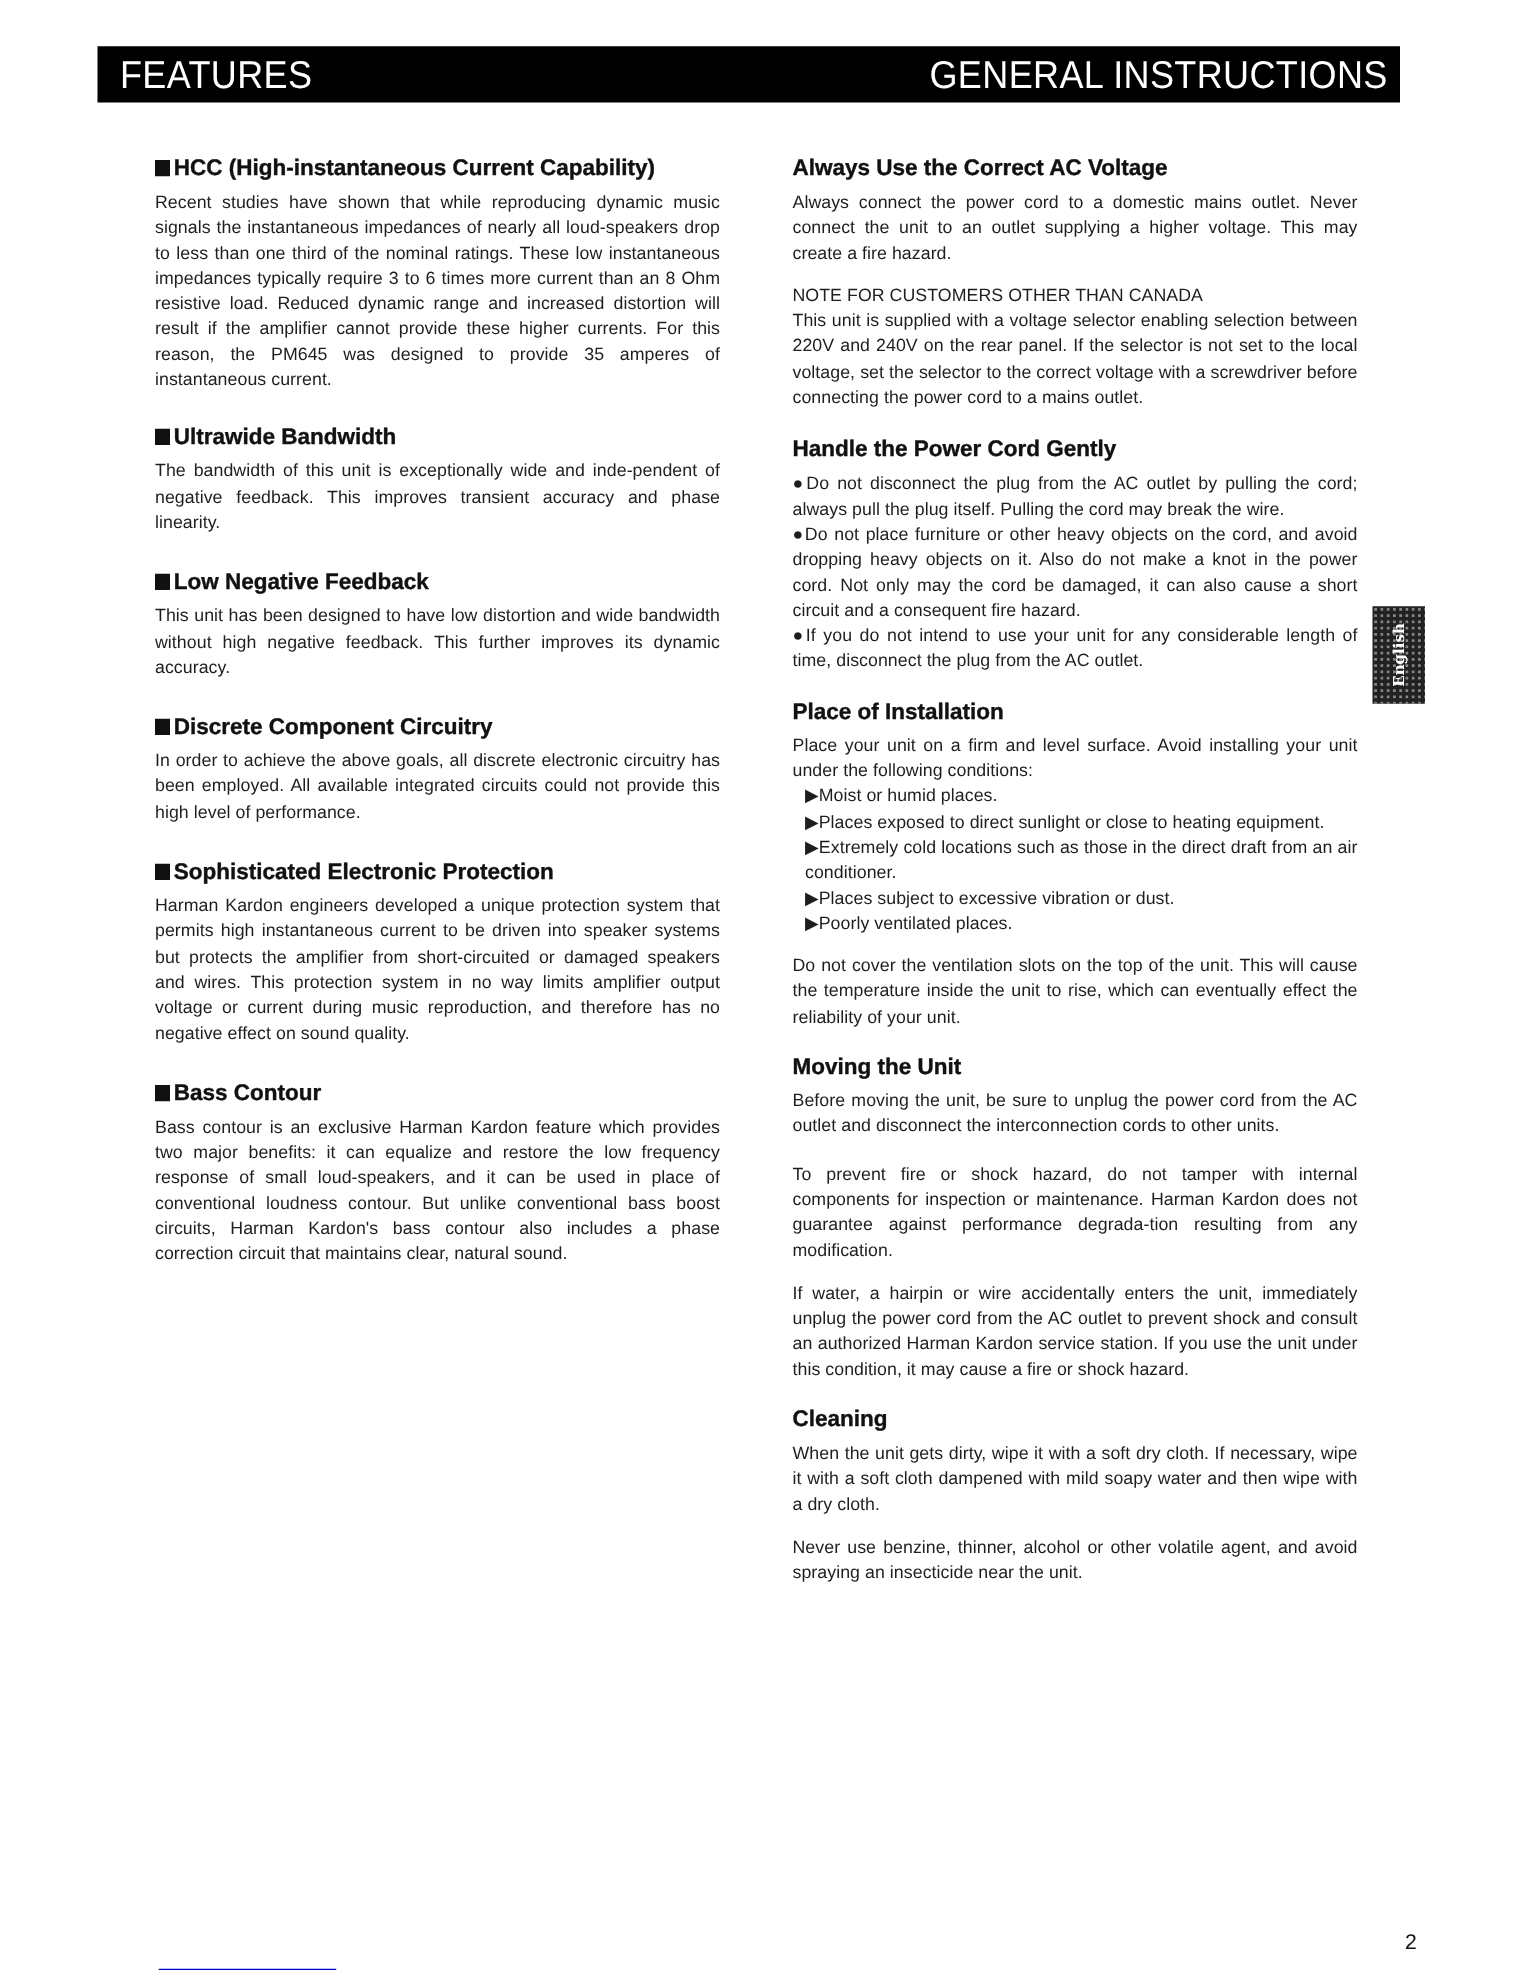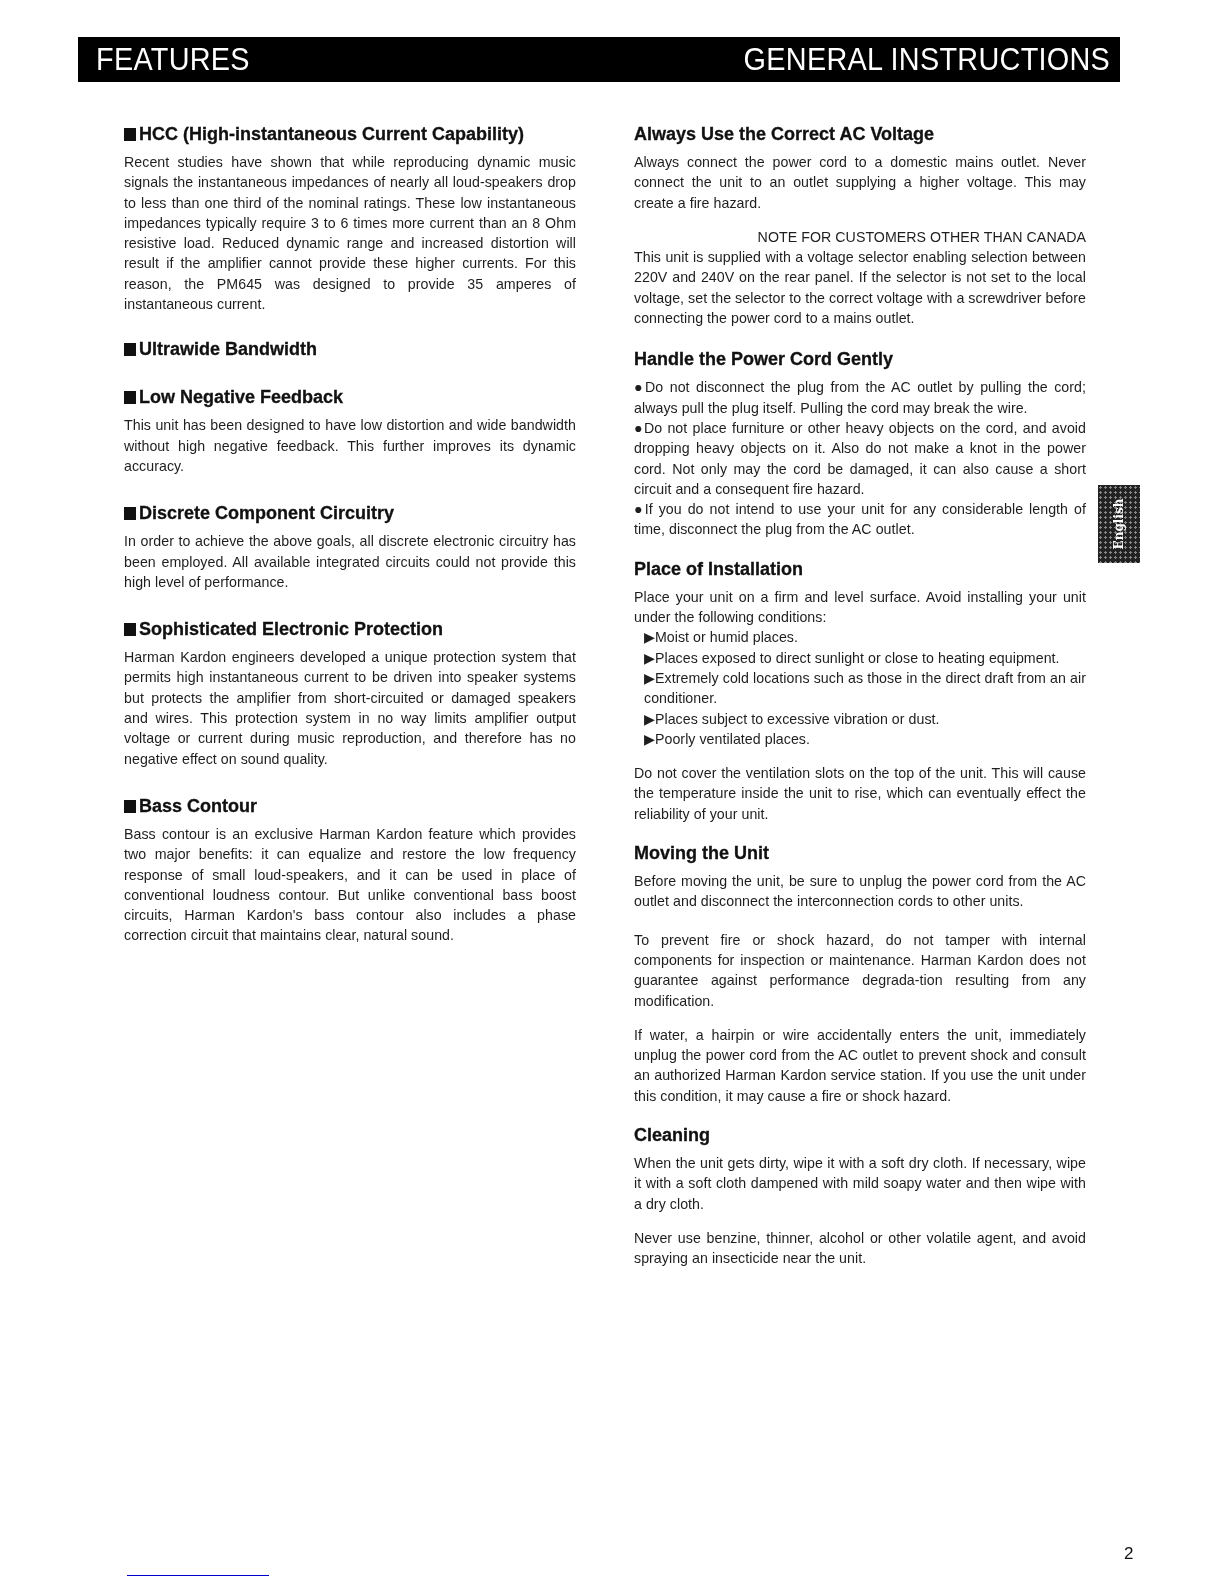--- a/index.html
+++ b/index.html
@@ -42,20 +42,21 @@
   <span class="right">GENERAL INSTRUCTIONS</span>
 </div>
 
 <div class="col left">
   <div class="section" style="margin-top:3px;">
     <div class="sec-title"><span class="sq"></span><span>HCC (High-instantaneous Current Capability)</span></div>
     <p>Recent studies have shown that while reproducing dynamic music signals the instantaneous impedances of nearly all loud-speakers drop to less than one third of the nominal ratings. These low instantaneous impedances typically require 3 to 6 times more current than an 8 Ohm resistive load. Reduced dynamic range and increased distortion will result if the amplifier cannot provide these higher currents. For this reason, the PM645 was designed to provide 35 amperes of instantaneous current.</p>
   </div>
   <div class="section" style="margin-top:24px;">
     <div class="sec-title"><span class="sq"></span><span>Ultrawide Bandwidth</span></div>
+    <p>The bandwidth of this unit is exceptionally wide and inde-pendent of negative feedback. This improves transient accuracy and phase linearity.</p>
   </div>
   <div class="section" style="margin-top:26px;">
     <div class="sec-title"><span class="sq"></span><span>Low Negative Feedback</span></div>
     <p>This unit has been designed to have low distortion and wide bandwidth without high negative feedback. This further improves its dynamic accuracy.</p>
   </div>
   <div class="section" style="margin-top:26px;">
     <div class="sec-title"><span class="sq"></span><span>Discrete Component Circuitry</span></div>
     <p>In order to achieve the above goals, all discrete electronic circuitry has been employed. All available integrated circuits could not provide this high level of performance.</p>
   </div>
   <div class="section" style="margin-top:26px;">
@@ -65,21 +66,21 @@
   <div class="section" style="margin-top:26px;">
     <div class="sec-title"><span class="sq"></span><span>Bass Contour</span></div>
     <p>Bass contour is an exclusive Harman Kardon feature which provides two major benefits: it can equalize and restore the low frequency response of small loud-speakers, and it can be used in place of conventional loudness contour. But unlike conventional bass boost circuits, Harman Kardon's bass contour also includes a phase correction circuit that maintains clear, natural sound.</p>
   </div>
 </div>
 
 <div class="col right">
   <div class="section" style="margin-top:3px;">
     <div class="sec-title">Always Use the Correct AC Voltage</div>
     <p>Always connect the power cord to a domestic mains outlet. Never connect the unit to an outlet supplying a higher voltage. This may create a fire hazard.</p>
-    <p class="gap-p" style="text-align:right;">NOTE FOR CUSTOMERS OTHER THAN CANADA</p>
+    <p class="gap-p" style="text-align:left;">NOTE FOR CUSTOMERS OTHER THAN CANADA</p>
     <p>This unit is supplied with a voltage selector enabling selection between 220V and 240V on the rear panel. If the selector is not set to the local voltage, set the selector to the correct voltage with a screwdriver before connecting the power cord to a mains outlet.</p>
   </div>
 
   <div class="section" style="margin-top:20px;">
     <div class="sec-title">Handle the Power Cord Gently</div>
     <p class="bullet"><span>●</span><span>Do not disconnect the plug from the AC outlet by pulling the cord; always pull the plug itself. Pulling the cord may break the wire.</span></p>
     <p class="bullet"><span>●</span><span>Do not place furniture or other heavy objects on the cord, and avoid dropping heavy objects on it. Also do not make a knot in the power cord. Not only may the cord be damaged, it can also cause a short circuit and a consequent fire hazard.</span></p>
     <p class="bullet"><span>●</span><span>If you do not intend to use your unit for any considerable length of time, disconnect the plug from the AC outlet.</span></p>
   </div>
 

